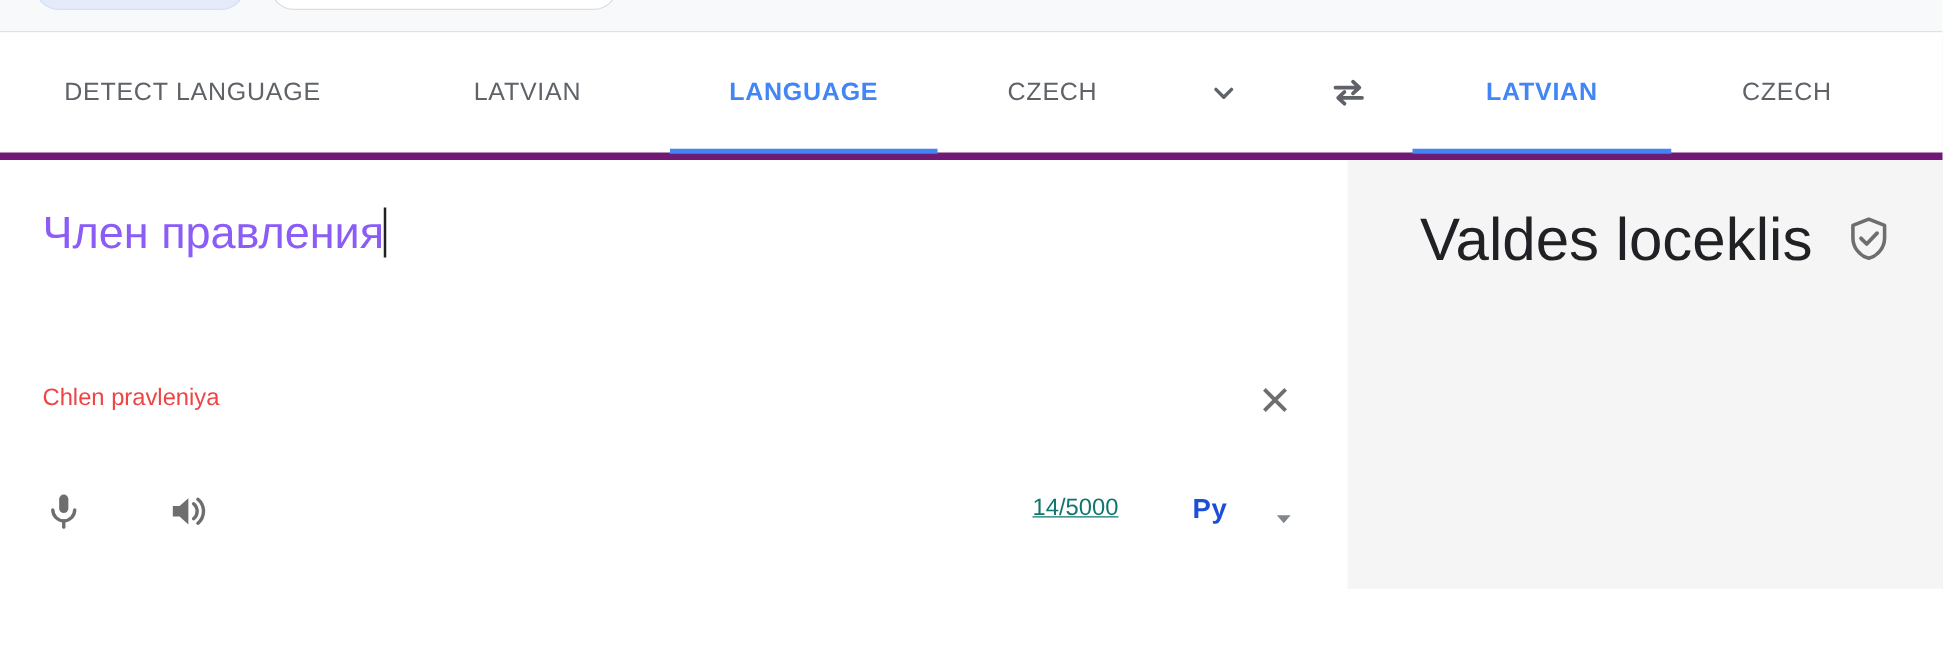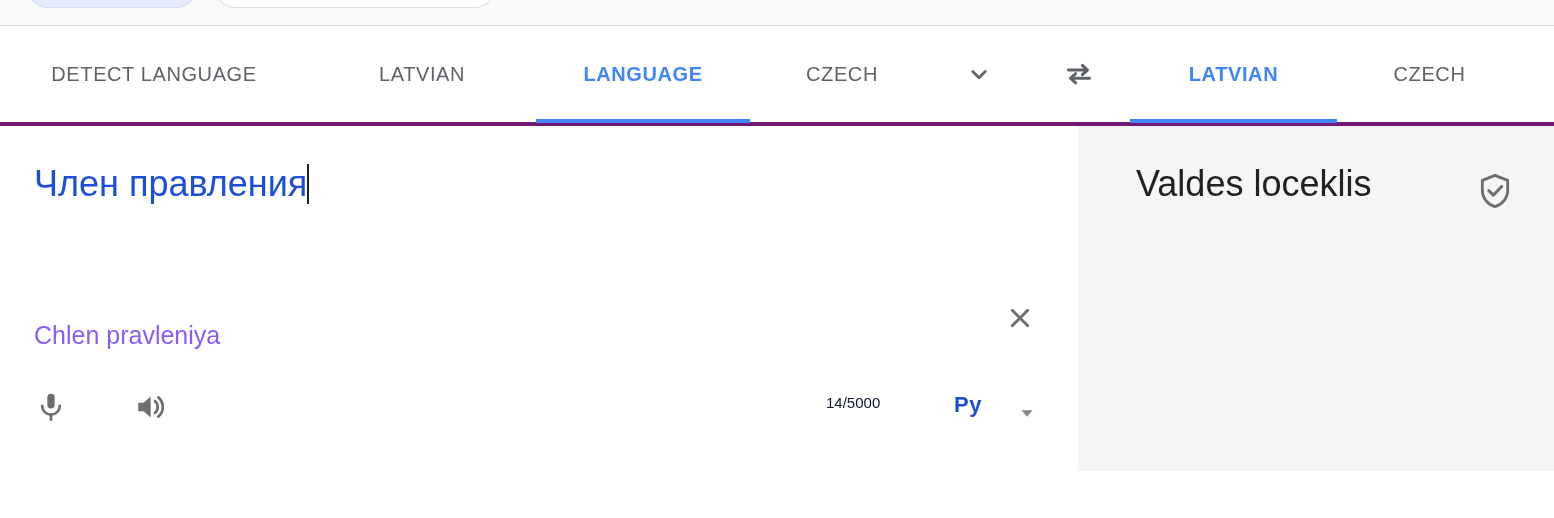--- a/index.html
+++ b/index.html
@@ -51,21 +51,21 @@
     width: 1554px;
     height: 445px;
     background: #ffffff;
     box-shadow: 0 1px 3px rgba(0,0,0,0.16);
   }
 
   
   .langbar {
     position: relative;
     height: 96px;
-    border-bottom: 4px solid #701a75;
+    border-bottom: 6px solid #701a75;
     background: #ffffff;
   }
   .tab {
     position: absolute;
     top: 0;
     height: 96px;
     display: flex;
     align-items: center;
     justify-content: center;
     font-size: 20px;
@@ -123,52 +123,52 @@
     left: 1078px; top: 0;
     width: 476px; height: 348px;
     background: #f5f5f5;
     box-sizing: border-box;
   }
 
   .source-text {
     position: absolute;
     left: 34px; top: 36px;
     font-size: 36px;
-    color: #1d4ed8;
+    color: #8b5cf6;
     white-space: nowrap;
     line-height: 1.2;
   }
   .caret {
     display: inline-block;
     width: 2px;
     height: 40px;
     background: #202124;
     vertical-align: -8px;
   }
   .translit {
     position: absolute;
-    left: 34px; top: 195px;
-    font-size: 25px;
-    color: #8b5cf6;
+    left: 34px; top: 180px;
+    font-size: 19px;
+    color: #ef4444;
     white-space: nowrap;
   }
   .clear-btn {
     position: absolute;
     left: 996px; top: 168px;
     width: 48px; height: 48px;
     display: flex;
     align-items: center;
     justify-content: center;
     cursor: pointer;
   }
 
   .target-text {
     position: absolute;
     left: 58px; top: 36px;
-    font-size: 36px;
+    font-size: 48px;
     color: #202124;
     white-space: nowrap;
     line-height: 1.2;
   }
   .verified-icon {
     position: absolute;
     left: 1472px; top: 168px;
     width: 46px; height: 46px;
     display: flex;
     align-items: center;
@@ -186,23 +186,24 @@
   .speak-src-btn {
     position: absolute;
     left: 128px; top: 258px;
     width: 46px; height: 46px;
     display: flex; align-items: center; justify-content: center;
     cursor: pointer;
   }
   .charcount {
     position: absolute;
     left: 826px; top: 268px;
-    font-size: 15px;
-    color: #0f172a;
-    white-space: nowrap;
+    font-size: 19px;
+    color: #0f766e;
+    white-space: nowrap;
+    text-decoration: underline;
   }
   .kbd-label {
     position: absolute;
     left: 954px; top: 266px;
     font-size: 22px;
     color: #1d4ed8;
     font-weight: bold;
     letter-spacing: 0.5px;
     cursor: pointer;
   }

